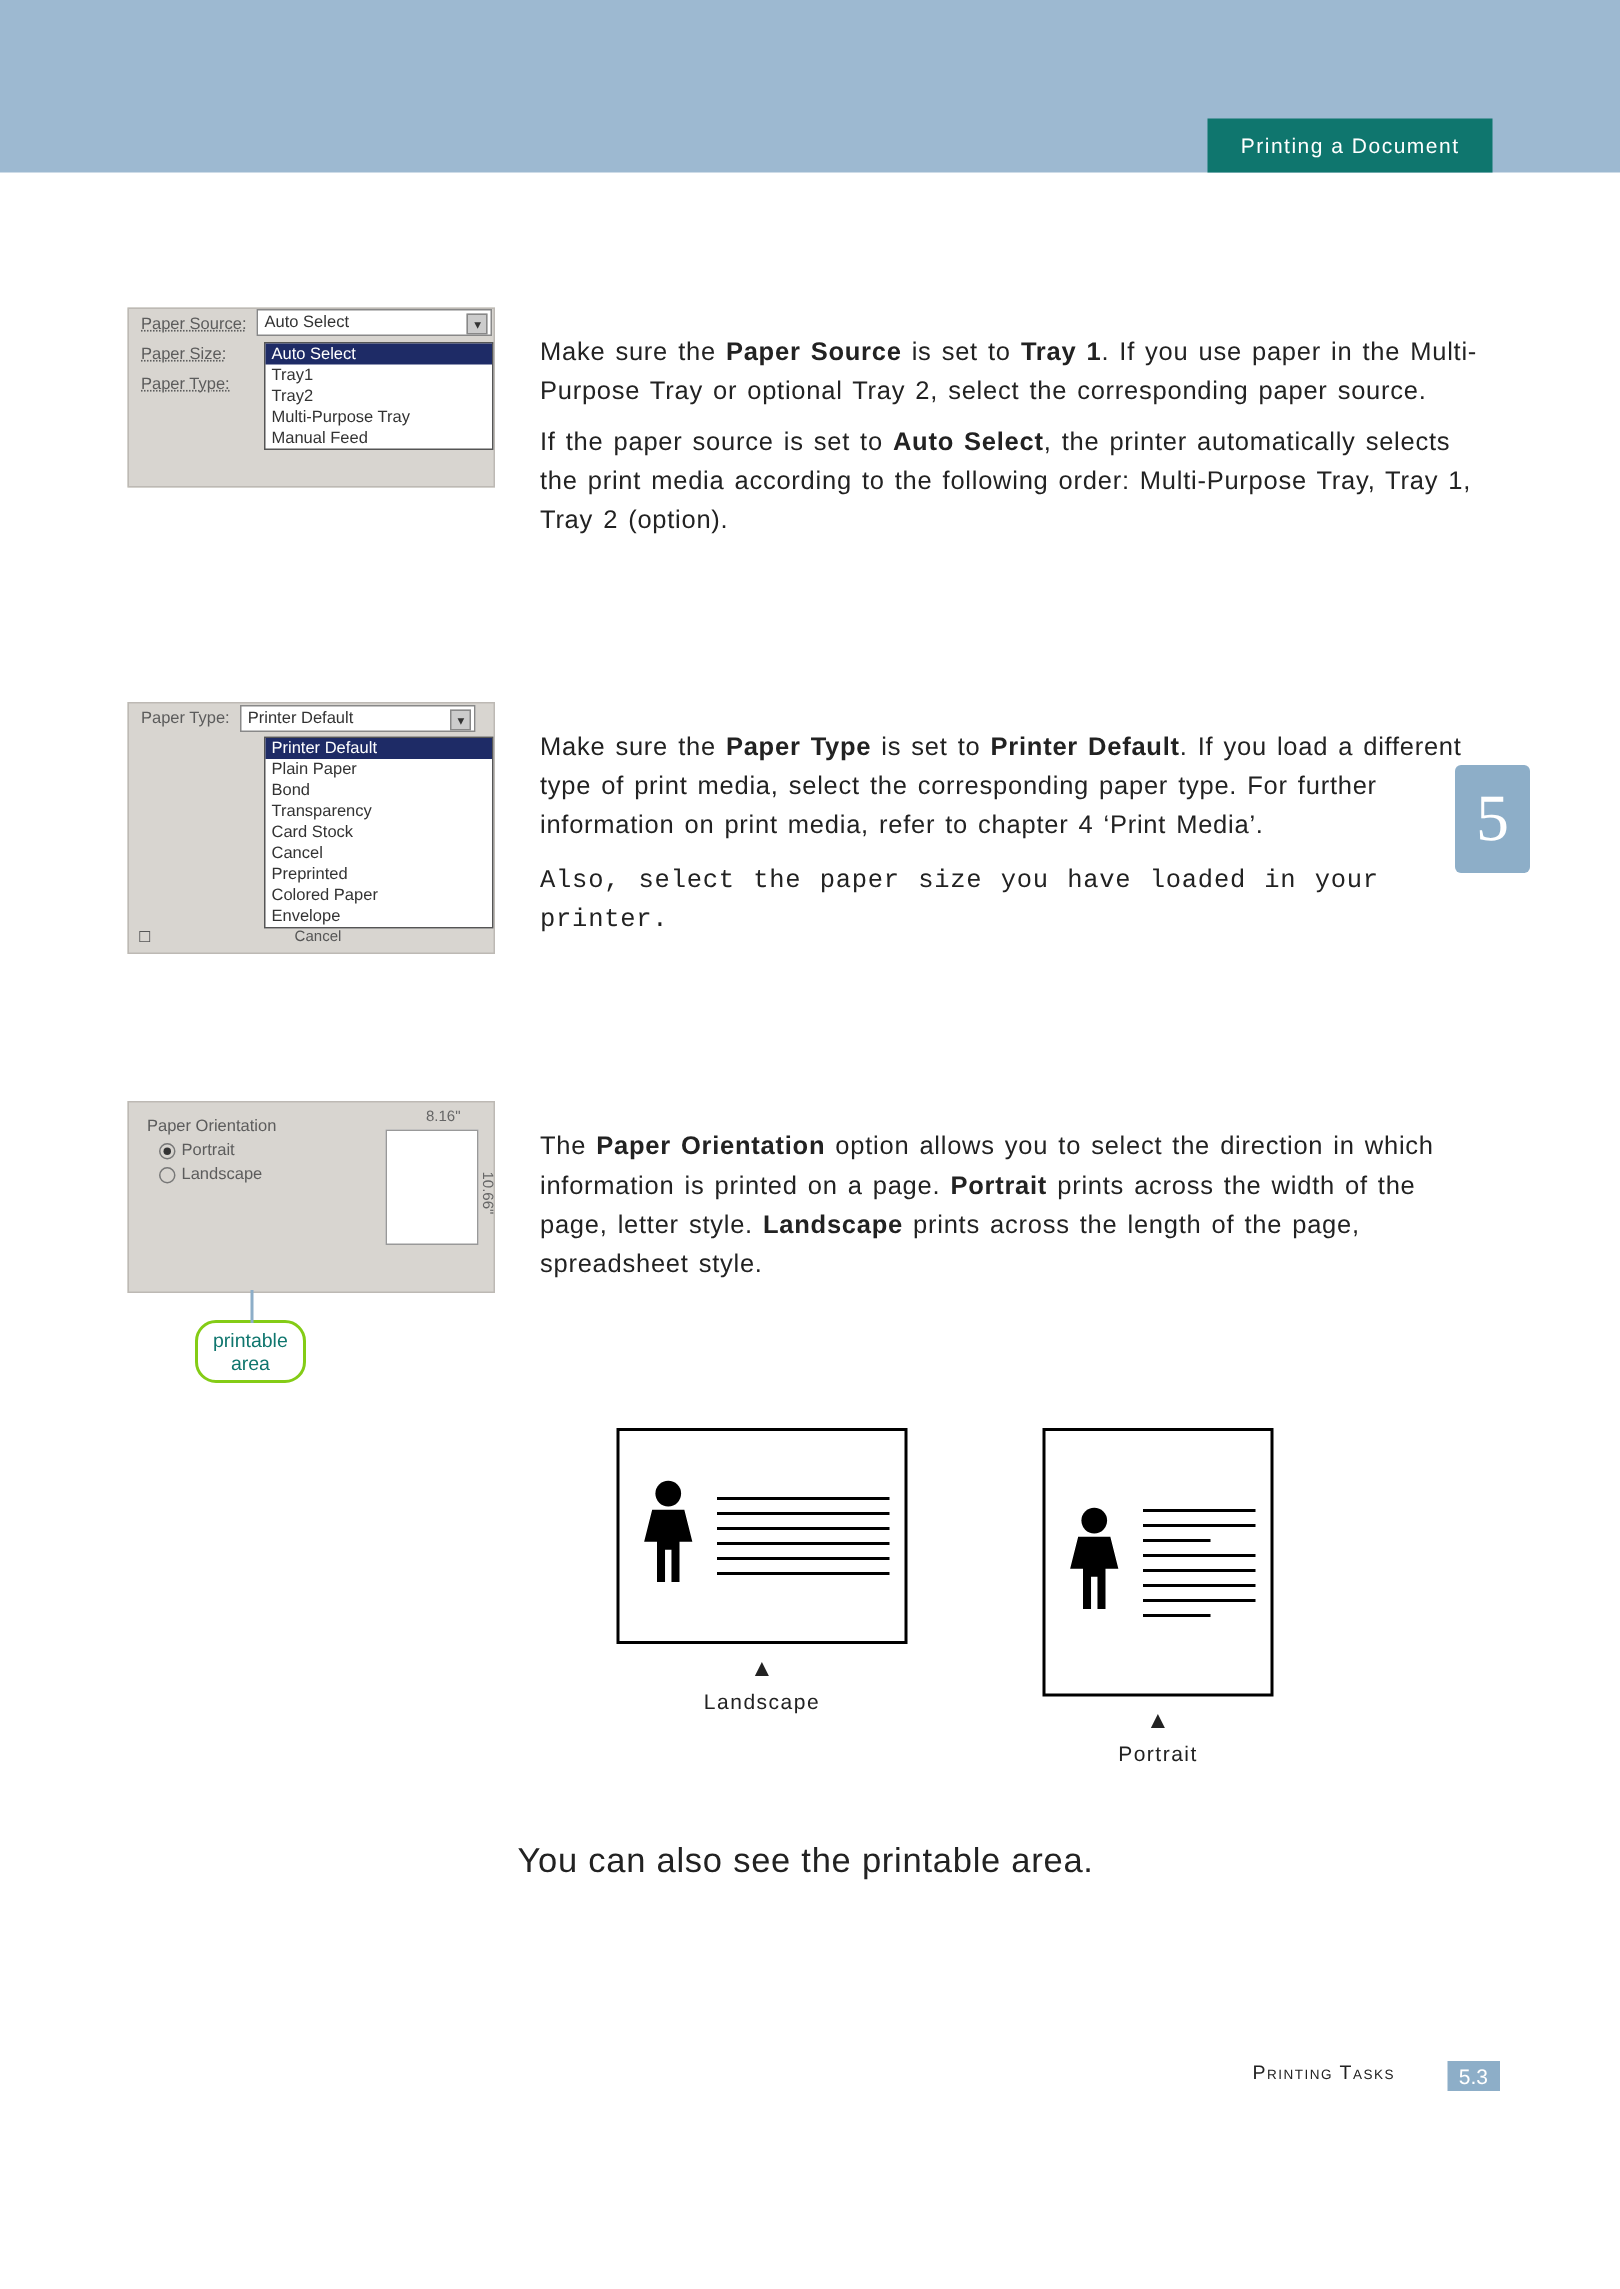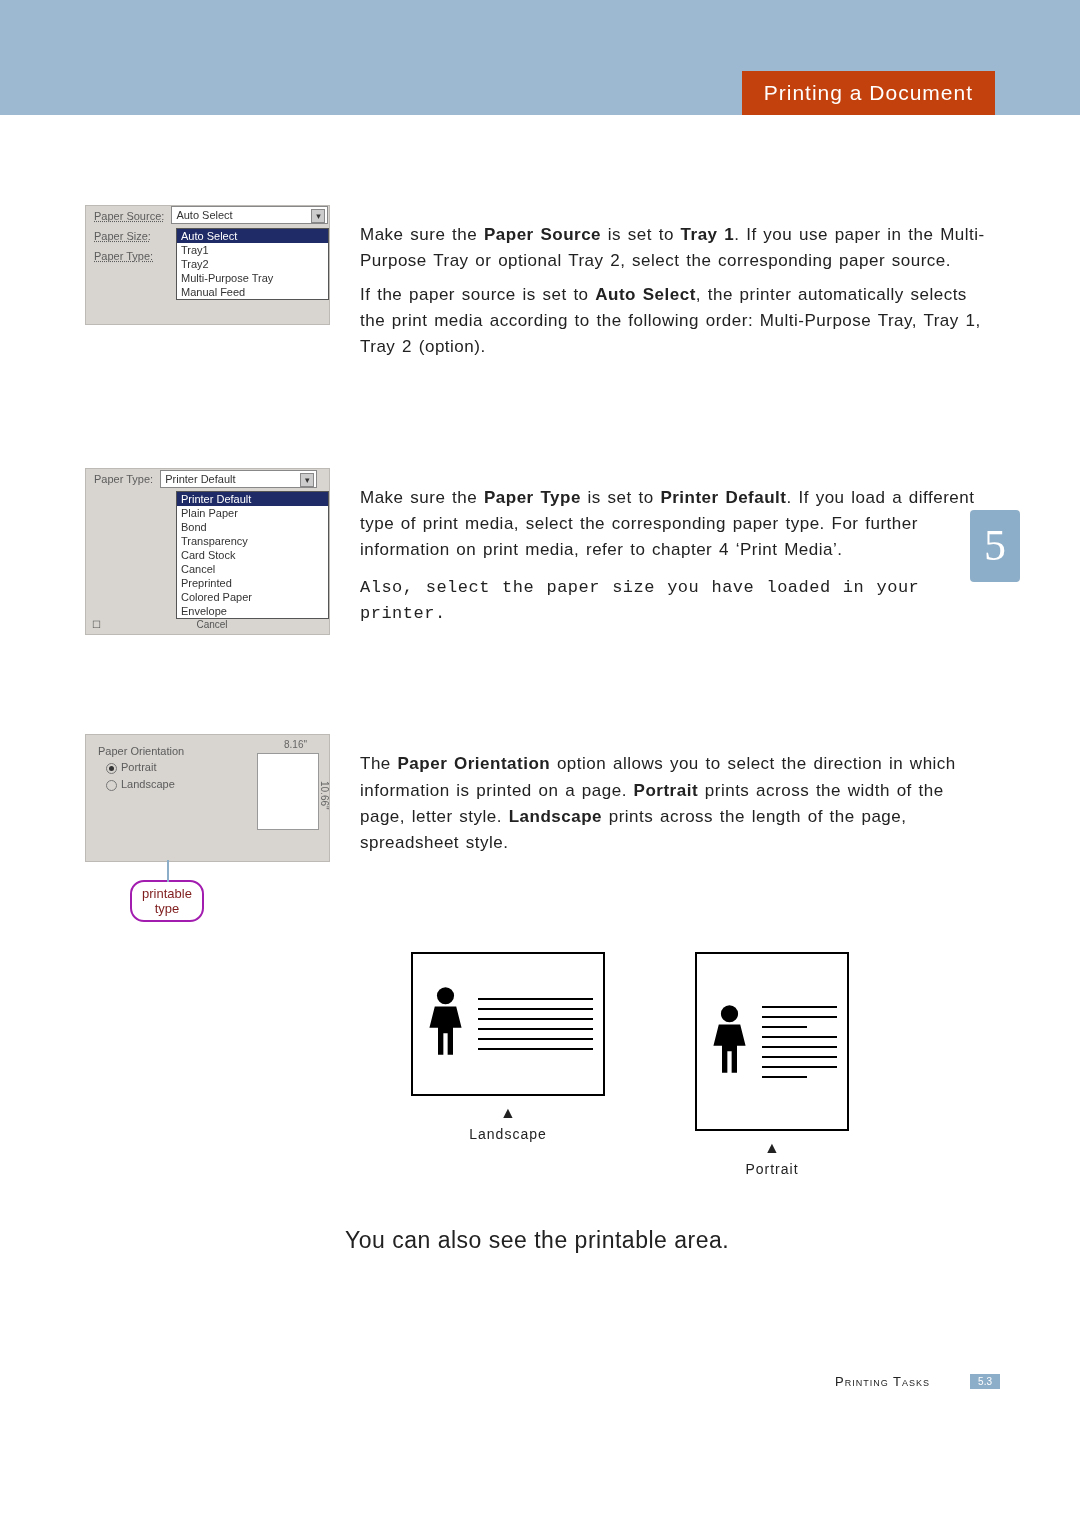--- a/index.html
+++ b/index.html
@@ -16,23 +16,23 @@
   }
   .header-band {
     background: #9db9d1;
     height: 115px;
     position: relative;
   }
   .header-title {
     position: absolute;
     right: 85px;
     bottom: 0;
-    background: #c2410c;
+    background: #0f766e;
     color: #fff;
-    font-size: 21px;
+    font-size: 14px;
     padding: 10px 22px;
     letter-spacing: 1px;
   }
   .content {
     padding: 90px 85px 60px 85px;
   }
   .row {
     display: flex;
     gap: 30px;
     margin-bottom: 90px;
@@ -185,26 +185,26 @@
     right:-1px; top:46px;
     font-size:10px;
     color:#666;
     writing-mode: vertical-rl;
   }
   .callout {
     position:relative;
     margin-top:18px;
     margin-left:45px;
     display:inline-block;
-    border:2px solid #a21caf;
+    border:2px solid #84cc16;
     border-radius:14px;
     padding:4px 10px;
     font-size:13px;
     text-align:center;
-    color:#7f1d1d;
+    color:#0f766e;
   }
   .callout::before {
     content:"";
     position:absolute;
     top:-22px; left:50%;
     width:2px; height:22px;
     background:#8daec8;
   }
   
   .orient-row {
@@ -274,21 +274,21 @@
     letter-spacing:1px;
     font-variant: small-caps;
     text-align: center;
   }
   .footer .fnum {
     position:absolute;
     right:80px;
     background:#8daec8;
     color:#fff;
     padding:2px 8px;
-    font-size:10px;
+    font-size:14px;
   }
   .b { font-weight:bold; }
 </style>
 </head>
 <body>
 
 <div class="page">
 
   <div class="header-band">
     <div class="header-title">Printing a Document</div>
@@ -374,21 +374,21 @@
           </div>
           <div class="radio-row">
             <span class="radio"></span><span>Landscape</span>
           </div>
           <span class="dim-top">8.16"</span>
           <div class="preview"></div>
           <span class="dim-side">10.66"</span>
         </div>
         <div class="callout">
           <span>printable</span><br>
-          <span>type</span>
+          <span>area</span>
         </div>
       </div>
       <div class="text-col">
         <p>
           <span>The </span><span class="b">Paper Orientation</span><span> option allows you to select the direction in which information is printed on a page. </span><span class="b">Portrait</span><span> prints across the width of the page, letter style. </span><span class="b">Landscape</span><span> prints across the length of the page, spreadsheet style.</span>
         </p>
       </div>
     </div>
 
     <div class="orient-row">

